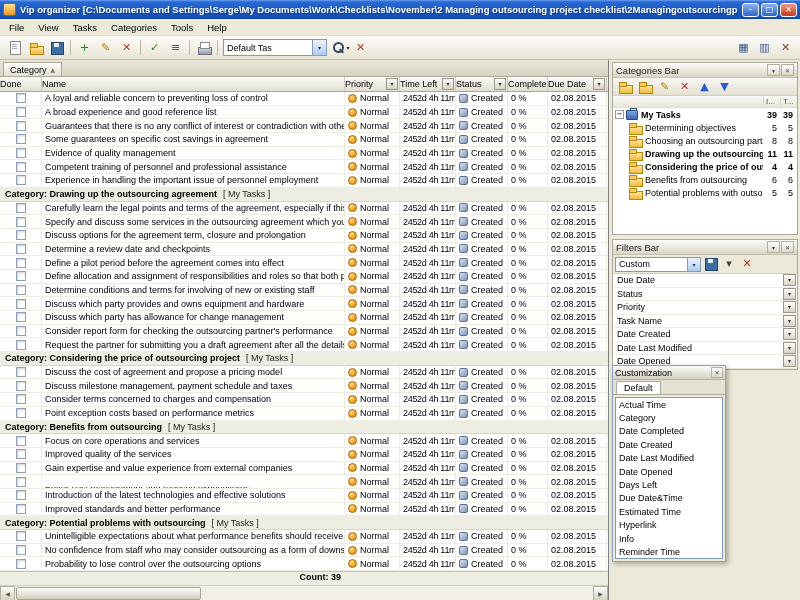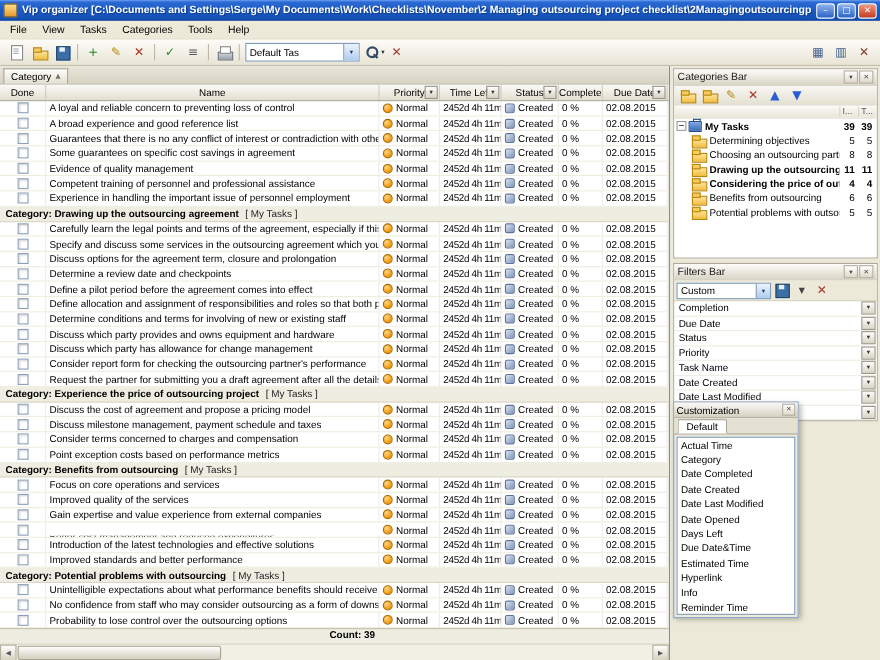--- a/index.html
+++ b/index.html
@@ -41,21 +41,21 @@
   .ic-print::after{content:"";position:absolute;left:4px;top:2px;width:8px;height:5px;background:#fff;border:1px solid #888}
   .ic-mag::before{content:"";position:absolute;left:3px;top:2px;width:7px;height:7px;border:2px solid #334a66;border-radius:50%}
   .ic-mag::after{content:"";position:absolute;left:9px;top:10px;width:5px;height:2px;background:#334a66;transform:rotate(45deg)}
 
   
   .grid{position:absolute;left:0;top:60px;width:609px;bottom:0;background:#fff;border-right:1px solid #808080;display:flex;flex-direction:column;overflow:hidden}
   .groupby{height:17px;flex:none;background:linear-gradient(#e9e6d9,#d7d3c3);border-bottom:1px solid #aca899;display:flex;align-items:flex-end;padding:0 0 0 3px}
   .groupbtn{height:14px;background:linear-gradient(#fefefc,#e2dfd2);border:1px solid #aca899;border-bottom:none;font-size:9px;display:flex;align-items:center;gap:4px;padding:0 6px}
   .sort-ic{font-size:6px;color:#7a7464;font-family:"DejaVu Sans",sans-serif}
   .gheader{height:15px;flex:none;display:flex;background:linear-gradient(#fbfaf7,#e2dfd0);border-bottom:1px solid #aca899;font-size:9px}
-  .hcell{display:flex;align-items:center;justify-content:center;border-right:1px solid #cfccbe;position:relative;overflow:hidden;height:100%}
+  .hcell{display:flex;align-items:center;justify-content:flex-start;border-right:1px solid #cfccbe;position:relative;overflow:hidden;height:100%}
   .hdrop{position:absolute;right:1px;top:1px;width:12px;height:12px;background:linear-gradient(#fdfdfb,#d8d4c4);border:1px solid #9a958a;font-size:6px;line-height:10px;text-align:center;color:#333;font-family:"DejaVu Sans",sans-serif}
   .grows{flex:1;overflow:hidden}
   .grow{height:13.7px;display:flex;align-items:stretch;border-bottom:1px solid #efede0;font-size:9px}
   .gcell{display:flex;align-items:center;border-right:1px solid #efede0;overflow:hidden;padding:0 3px;white-space:nowrap}
   .c-done{justify-content:center}
   .cb{width:10px;height:10px;background:#fff;border:1px solid #8da0b8;box-shadow:inset 1px 1px 2px rgba(0,0,0,.18);flex:none}
   .pri-icon{width:9px;height:9px;border-radius:50%;background:radial-gradient(circle at 35% 30%,#ffd98a,#f09609 70%);border:1px solid #a86a00;margin-right:3px;flex:none}
   .st-icon{width:9px;height:9px;border-radius:2px;background:linear-gradient(135deg,#d9e3f2,#7e95b8);border:1px solid #5d7299;margin-right:3px;flex:none}
   .c-time{letter-spacing:-0.3px}
   .cat-row{height:13.7px;display:flex;align-items:center;background:#eeede1;border-bottom:1px solid #d9d6c6;font-size:9px;padding-left:5px;white-space:nowrap;overflow:hidden}
@@ -530,21 +530,21 @@
         </div>
         <div class="gcell c-time" style="width: 56px;">2452d 4h 11m</div>
         <div class="gcell" style="width: 52px;">
           <span class="st-icon"></span>
           <span>Created</span>
         </div>
         <div class="gcell" style="width: 40px;">0 %</div>
         <div class="gcell" style="width: 59px;">02.08.2015</div>
       </div>
       <div class="cat-row">
-        <b>Category: Experience the price of outsourcing project</b>
+        <b>Category: Considering the price of outsourcing project</b>
         <span class="cat-suffix">[ My Tasks ]</span>
       </div>
       <div class="grow">
         <div class="gcell c-done" style="width: 42px;">
           <span class="cb"></span>
         </div>
         <div class="gcell" style="width: 303px;">Discuss the cost of agreement and propose a pricing model</div>
         <div class="gcell" style="width: 55px;">
           <span class="pri-icon"></span>
           <span>Normal</span>
@@ -882,24 +882,20 @@
           </span>
           <span class="fbtn">
             <span class="ic ic-glyph" style="color: rgb(68, 68, 68);">▾</span>
           </span>
           <span class="fbtn">
             <span class="ic ic-glyph" style="color: rgb(176, 58, 46);">✕</span>
           </span>
         </span>
     </div>
     <div class="ffields" id="filter-fields">
-        <div class="frow">
-          <span>Completion</span>
-          <span class="fdrop">▾</span>
-        </div>
         <div class="frow">
           <span>Due Date</span>
           <span class="fdrop">▾</span>
         </div>
         <div class="frow">
           <span>Status</span>
           <span class="fdrop">▾</span>
         </div>
         <div class="frow">
           <span>Priority</span>

